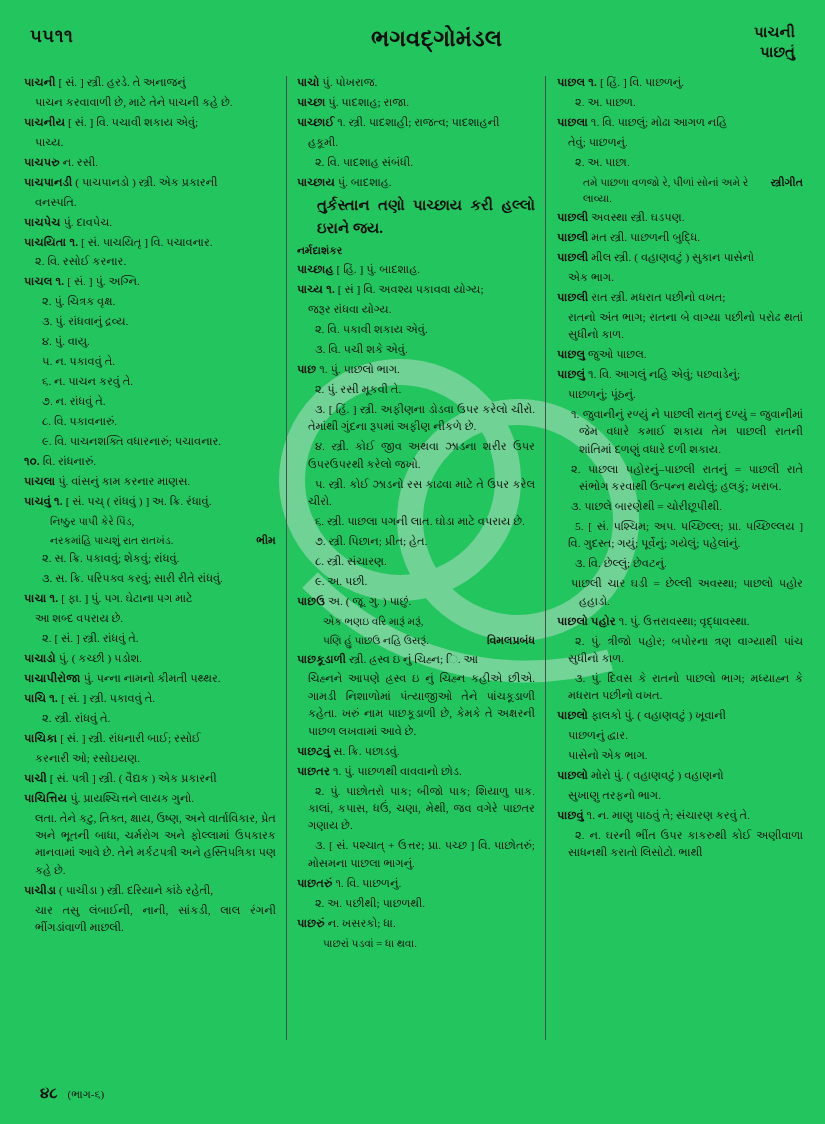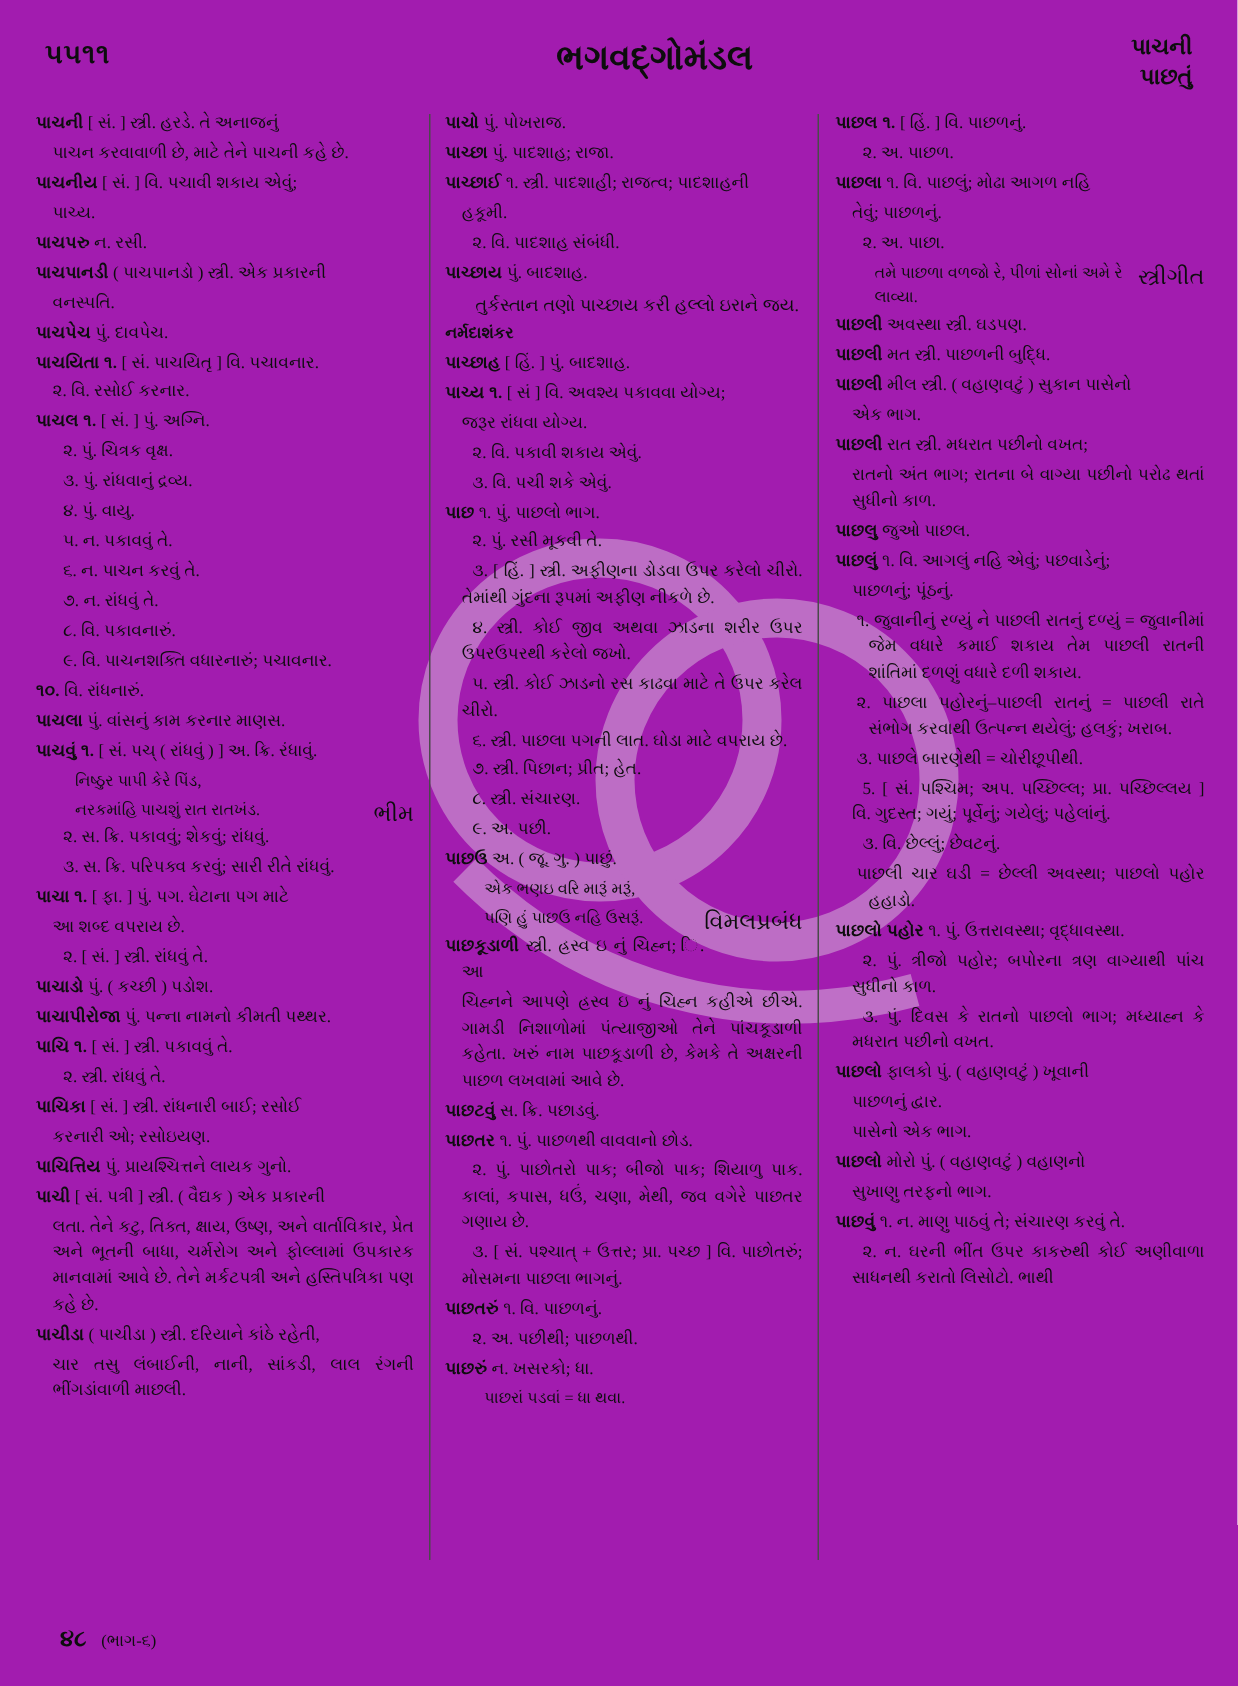--- a/index.html
+++ b/index.html
@@ -14,21 +14,21 @@
     font-family: "Liberation Serif", "DejaVu Serif", serif;
     color: #0d0d0d;
     position: relative;
     overflow: hidden;
   }
 
   
   .page {
     position: absolute;
     inset: 0;
-    background: #a21caf;
+    background: #22c55e;
     overflow: hidden;
   }
 
   
   .watermark {
     position: absolute;
     left: 250px;
     top: 330px;
     width: 420px;
     height: 420px;
@@ -118,39 +118,40 @@
     text-indent: 0;
     text-align: justify;
   }
   .hw {
     font-weight: bold;
     letter-spacing: .2px;
   }
   .quote {
     margin: 0 0 2.5px 0;
     padding-left: 20px;
-    font-size: 12px;
-    text-align: justify;
+    font-size: 15px;
+    text-align: justify;
+    font-weight: bold;
   }
   .quote-ind {
     margin: 0 0 2.5px 0;
     padding-left: 26px;
     font-size: 10.7px;
   }
   .cite {
     margin: 0 0 3px 0;
     text-align: left;
     font-size: 10.7px;
     font-weight: bold;
     padding-right: 2px;
   }
   .cite-inline {
     float: right;
-    font-weight: normal;
-    font-size: 15px;
+    font-weight: bold;
+    font-size: 11px;
   }
   .sub {
     margin: 0 0 2.5px 0;
     padding-left: 22px;
     text-indent: -8px;
     text-align: justify;
   }
 
   
   .footer {
@@ -221,22 +222,22 @@
         <div class="sense">૩. સ. ક્રિ. પરિપક્વ કરવું; સારી રીતે રાંધવું.</div>
         <div class="entry"><span class="hw">પાચા ૧.</span> [ ફા. ] પું. પગ. ઘેટાના પગ માટે</div>
         <div class="cont">આ શબ્દ વપરાય છે.</div>
         <div class="sense">૨. [ સં. ] સ્ત્રી. રાંધવું તે.</div>
         <div class="entry"><span class="hw">પાચાડો</span> પું. ( કચ્છી ) પડોશ.</div>
         <div class="entry"><span class="hw">પાચાપીરોજા</span> પું. પન્ના નામનો કીમતી પથ્થર.</div>
         <div class="entry"><span class="hw">પાચિ ૧.</span> [ સં. ] સ્ત્રી. પકાવવું તે.</div>
         <div class="sense">૨. સ્ત્રી. રાંધવું તે.</div>
         <div class="entry"><span class="hw">પાચિકા</span> [ સં. ] સ્ત્રી. રાંધનારી બાઈ; રસોઈ</div>
         <div class="cont">કરનારી ઓ; રસોઇયણ.</div>
+        <div class="entry"><span class="hw">પાચી</span> [ સં. પત્રી ] સ્ત્રી. ( વૈદ્યક ) એક પ્રકારની</div>
         <div class="entry"><span class="hw">પાચિત્તિય</span> પું. પ્રાયશ્ચિત્તને લાયક ગુનો.</div>
-        <div class="entry"><span class="hw">પાચી</span> [ સં. પત્રી ] સ્ત્રી. ( વૈદ્યક ) એક પ્રકારની</div>
         <div class="cont">લતા. તેને કટુ, તિક્ત, ક્ષાય, ઉષ્ણ, અને વાર્તાવિકાર, પ્રેત અને ભૂતની બાધા, ચર્મરોગ અને ફોલ્લામાં ઉપકારક માનવામાં આવે છે. તેને મર્કટપત્રી અને હસ્તિપત્રિકા પણ કહે છે.</div>
         <div class="entry"><span class="hw">પાચીડા</span> ( પાચીડા ) સ્ત્રી. દરિયાને કાંઠે રહેતી,</div>
         <div class="cont">ચાર તસુ લંબાઈની, નાની, સાંકડી, લાલ રંગની ભીંગડાંવાળી માછલી.</div>
       </div>
     <div class="rule"></div>
     <div class="col col-2">
         <div class="entry"><span class="hw">પાચો</span> પું. પોખરાજ.</div>
         <div class="entry"><span class="hw">પાચ્છા</span> પું. પાદશાહ; રાજા.</div>
         <div class="entry"><span class="hw">પાચ્છાઈ</span> ૧. સ્ત્રી. પાદશાહી; રાજત્વ; પાદશાહની</div>
         <div class="cont">હકૂમી.</div>

